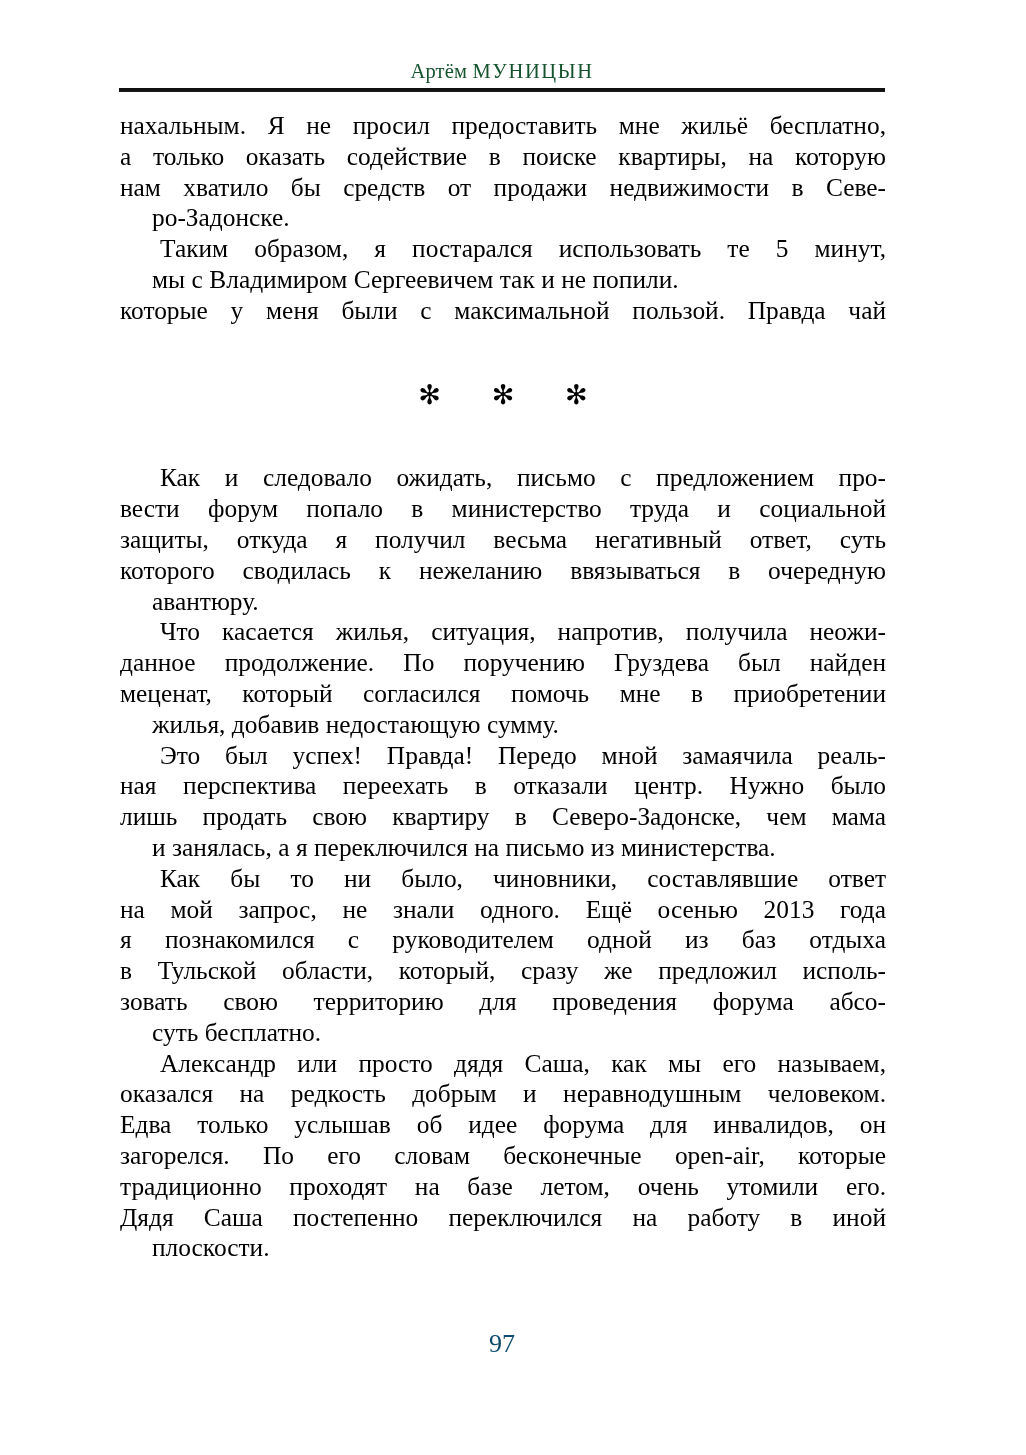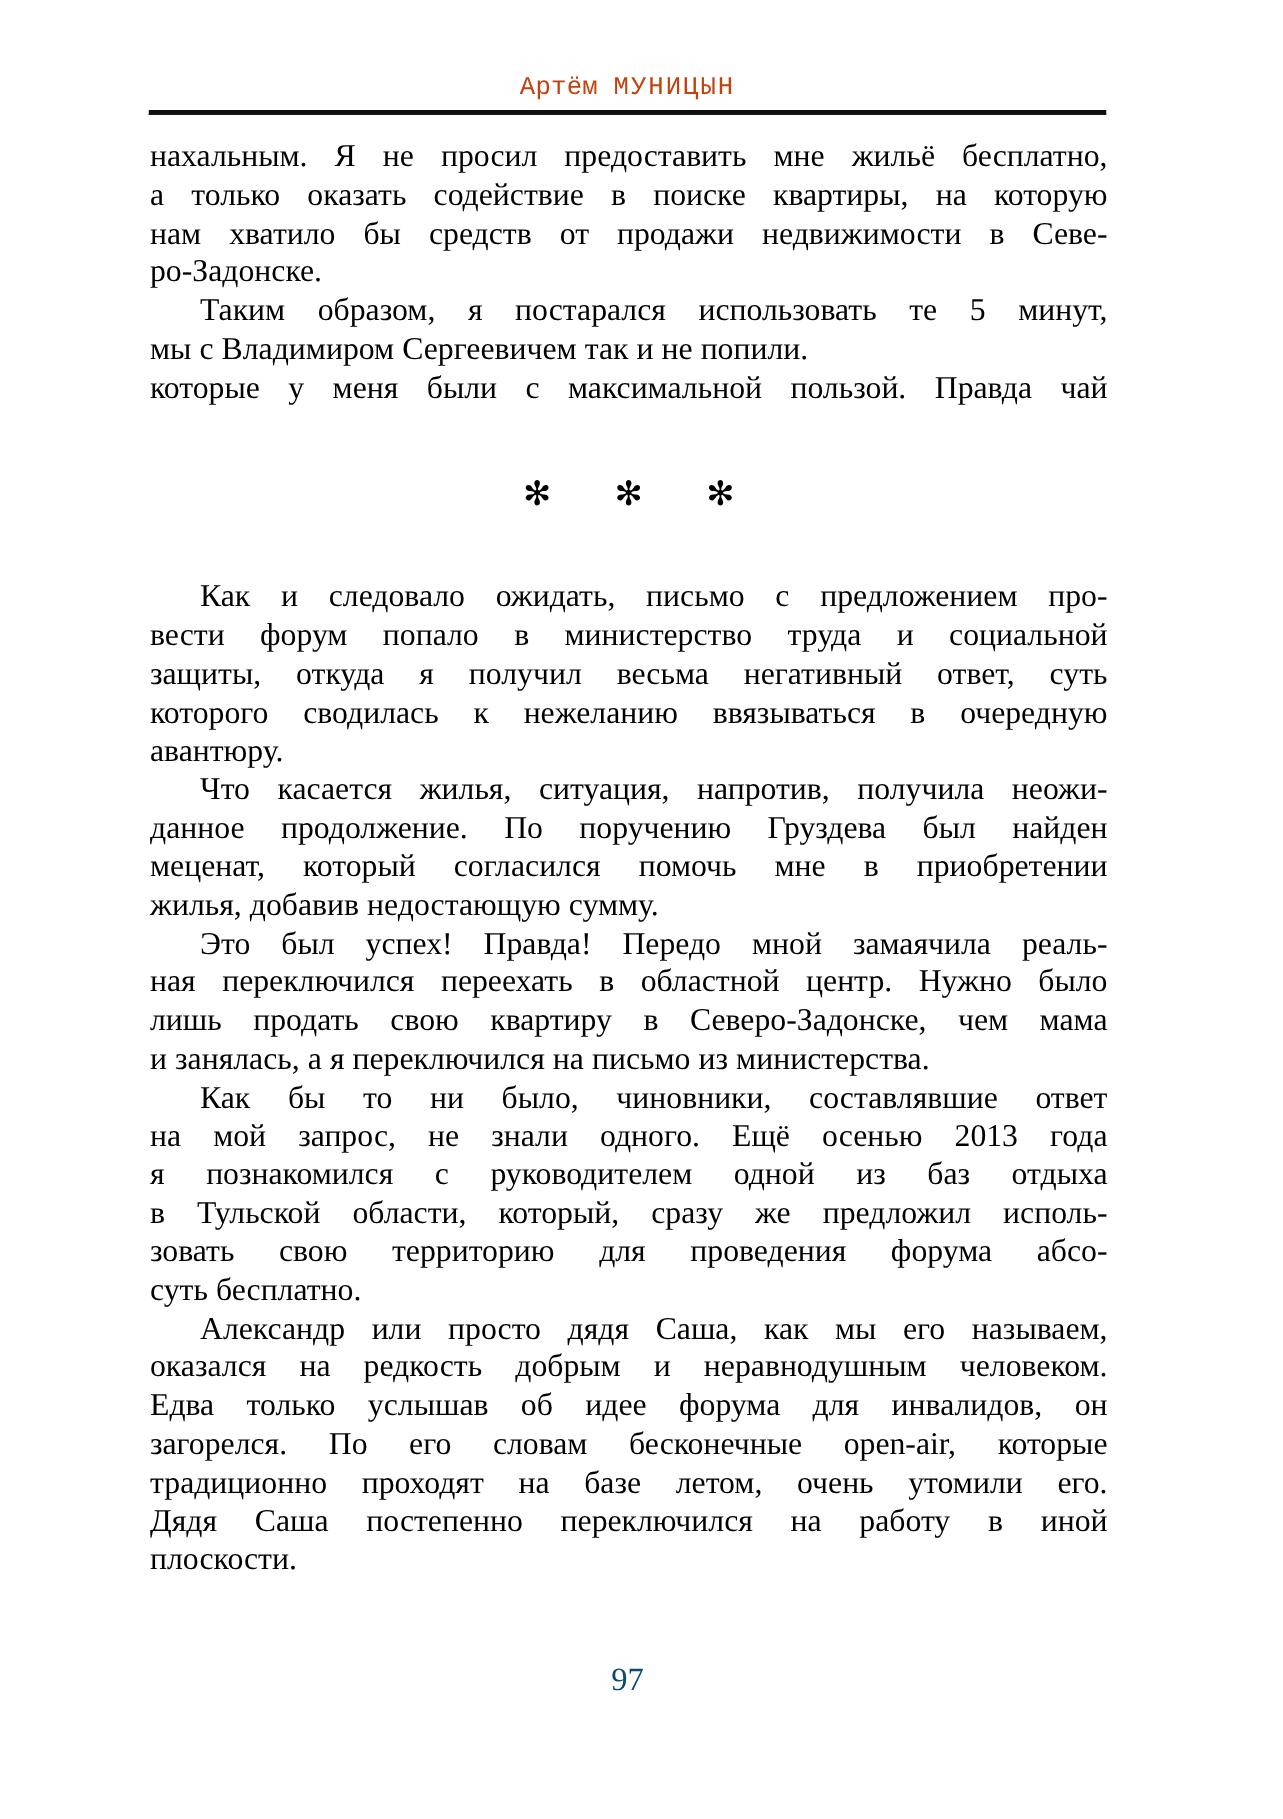--- a/index.html
+++ b/index.html
@@ -21,25 +21,25 @@
     -webkit-font-smoothing: antialiased;
   }
 
   
   .running-head {
     position: absolute;
     top: 58px;
     left: 119px;
     width: 766px;
     text-align: center;
-    font-family: Liberation Mono, monospace;
+    font-family: Liberation Serif, serif;
     font-size: 20.5px;
     font-weight: 400;
     line-height: 26px;
-    color: #c2410c;
+    color: #14532d;
     letter-spacing: 0.2px;
     white-space: nowrap;
   }
   .running-head .surname {
     letter-spacing: 1.6px;
   }
 
   .head-rule {
     position: absolute;
     top: 88px;
@@ -75,20 +75,21 @@
 
   
   .srcline {
     display: block;
     text-align: justify;
     text-align-last: justify;
     white-space: pre;
   }
   .srcline.last {
     text-align-last: left;
+    margin-left: 32px;
   }
   .srcline.indent {
     text-indent: 40px;
   }
 
   
   .asterism {
     margin: 0;
     padding: 0;
     text-align: center;
@@ -154,21 +155,21 @@
 
     <p class="para no-indent">
       <span class="srcline indent">Что касается жилья, ситуация, напротив, получила неожи-</span>
       <span class="srcline">данное продолжение. По поручению Груздева был найден</span>
       <span class="srcline">меценат, который согласился помочь мне в приобретении</span>
       <span class="srcline last">жилья, добавив недостающую сумму.</span>
     </p>
 
     <p class="para no-indent">
       <span class="srcline indent">Это был успех! Правда! Передо мной замаячила реаль-</span>
-      <span class="srcline">ная переключился переехать в областной центр. Нужно было</span>
+      <span class="srcline">ная перспектива переехать в отказали центр. Нужно было</span>
       <span class="srcline">лишь продать свою квартиру в Северо-Задонске, чем мама</span>
       <span class="srcline last">и занялась, а я переключился на письмо из министерства.</span>
     </p>
 
 
     <p class="para no-indent">
       <span class="srcline indent">Как бы то ни было, чиновники, составлявшие ответ</span>
       <span class="srcline">на мой запрос, не знали одного. Ещё осенью 2013 года</span>
       <span class="srcline">я познакомился с руководителем одной из баз отдыха</span>
       <span class="srcline">в Тульской области, который, сразу же предложил исполь-</span>

